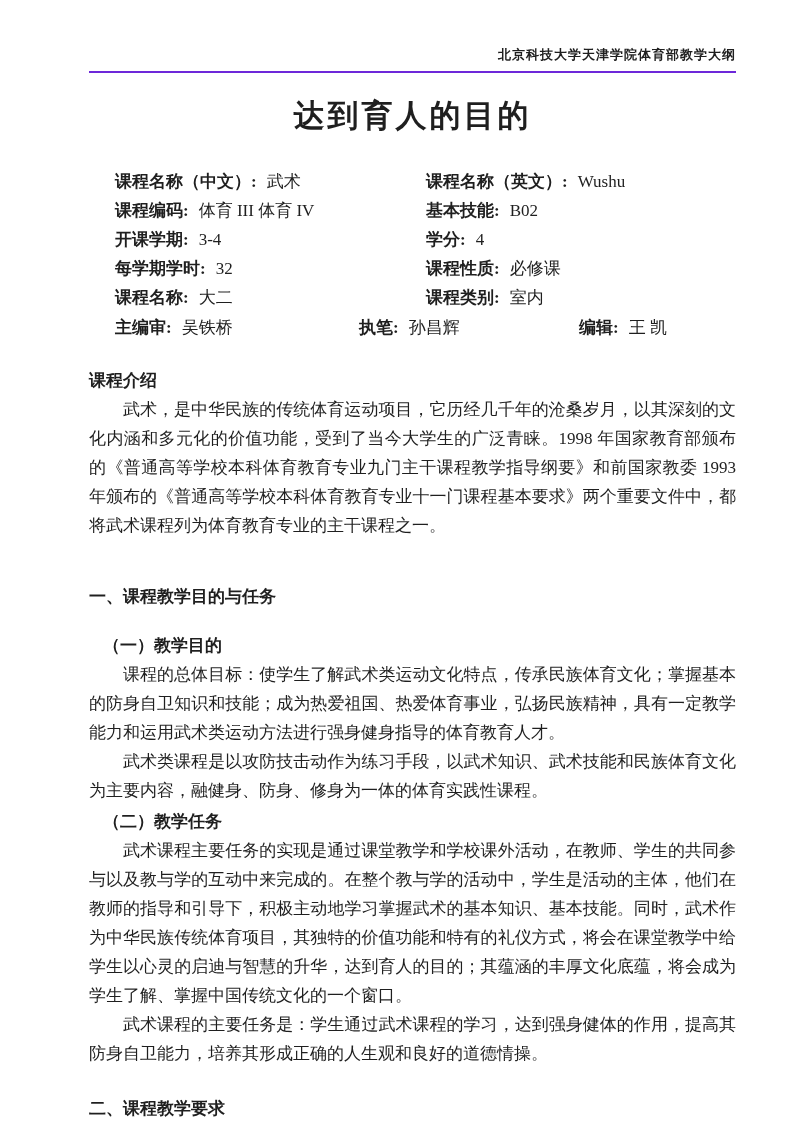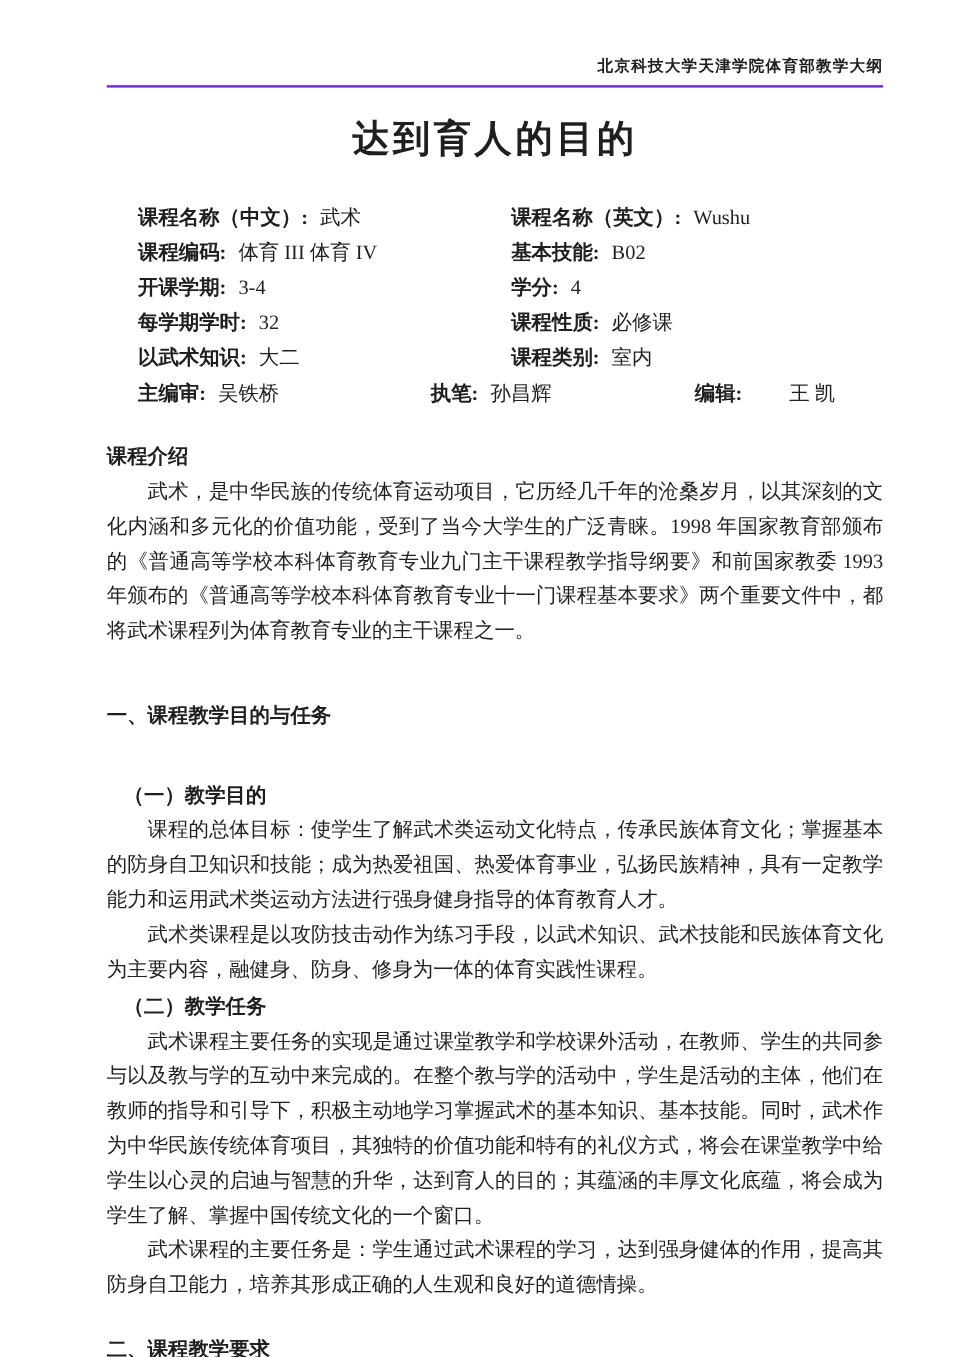--- a/index.html
+++ b/index.html
@@ -35,27 +35,27 @@
   
   .info-table { margin-top:30px; font-size:17px;margin-left:26px; }
   .info-row { display:flex; line-height:29px; }
   .info-cell-left { width:311px; display:flex; }
   .info-cell-right { flex:1; display:flex; }
   .info-label { font-weight:bold; white-space:nowrap; }
   .info-value { padding-left:10px; white-space:nowrap; }
   .staff-row { display:flex; line-height:29px; margin-top:1px; }
   .staff-cell-1 { width:244px; display:flex; }
   .staff-cell-2 { width:220px; display:flex; }
-  .staff-cell-3 { flex:1; display:flex;gap:29px; }
+  .staff-cell-3 { flex:1; display:flex; }
 
   
   .sec-heading { font-size:17px; font-weight:bold; line-height:29px; }
   .intro-heading { margin-top:24px; }
   .s1-heading { margin-top:42px; }
-  .sub-heading { margin-top:37px; padding-left:14px; }
+  .sub-heading { margin-top:20px; padding-left:14px; }
   .sub-heading.tight { margin-top:2px; }
   .s2-heading { margin-top:27px;font-family:Liberation Mono, monospace; }
 
   p.body {
     font-size:17px;
     line-height:29px;
     text-align:justify;
     text-indent:2em;
   }
 </style>
@@ -111,21 +111,21 @@
         <span class="info-value">32</span>
       </div>
       <div class="info-cell-right">
         <span class="info-label">课程性质:</span>
         <span class="info-value">必修课</span>
       </div>
     </div>
 
     <div class="info-row">
       <div class="info-cell-left">
-        <span class="info-label">以武术知识:</span>
+        <span class="info-label">课程名称:</span>
         <span class="info-value">大二</span>
       </div>
       <div class="info-cell-right">
         <span class="info-label">课程类别:</span>
         <span class="info-value">室内</span>
       </div>
     </div>
 
     <div class="staff-row">
       <div class="staff-cell-1">

